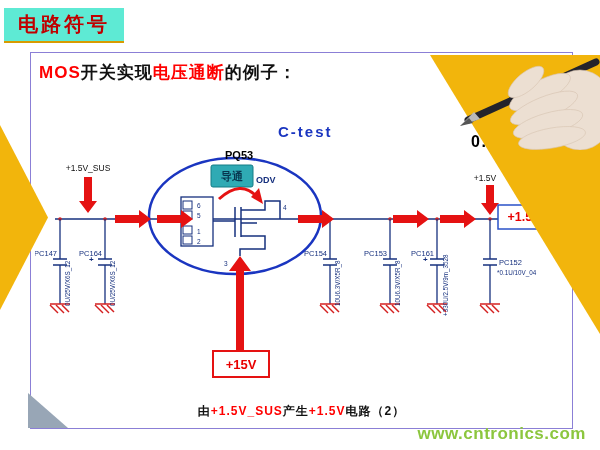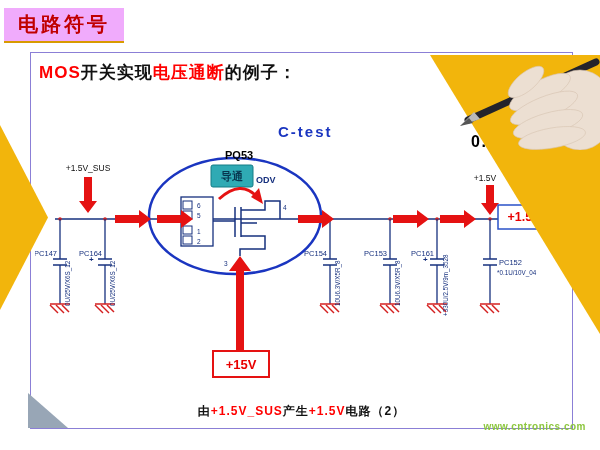--- a/index.html
+++ b/index.html
@@ -8,38 +8,38 @@
 
   
   .deco { position:absolute; }
   .deco-right { left:400px; top:40px; width:200px; height:300px; background:#F2B50C;
                 clip-path:polygon(15% 5%, 100% 5%, 100% 98%); z-index:2; }
   .deco-left  { left:0; top:125px; width:48px; height:185px; background:#F2B50C;
                 clip-path:polygon(0 0, 100% 50%, 0 100%); z-index:2; }
   .deco-bl    { left:28px; top:393px; width:40px; height:35px; background:#98a6b6;
                 clip-path:polygon(0 0, 0 100%, 100% 100%); z-index:2; }
 
-  .banner { position:absolute; left:4px; top:8px; width:120px; height:33px; background:#f0abfc;
+  .banner { position:absolute; left:4px; top:8px; width:120px; height:33px; background:#5eead4;
             z-index:6; display:flex; align-items:center; justify-content:center;
             border-bottom:2px solid #d89b00; }
   .banner span { color:#C00000; font-size:20px; font-weight:bold; letter-spacing:3px; }
 
   .slide { position:absolute; left:30px; top:52px; width:541px; height:375px; background:#fff;
            border:1px solid #8b7fd6; z-index:1; }
   .slide-title { position:absolute; left:8px; top:8px; font-size:17px; font-weight:bold;
                  letter-spacing:1px; color:#111; white-space:nowrap;text-align:right; }
   .red { color:#ff0000; }
 
   .circuit-svg { position:absolute; left:4px; top:56px; }
 
   .caption { position:absolute; bottom:8px; width:100%; text-align:center; font-size:12px;
              font-weight:bold; color:#111; letter-spacing:1px; }
 
-  .watermark { position:absolute; right:14px; bottom:18px; color:#8CC63E; font-weight:bold;
-               font-size:10px; z-index:6; letter-spacing:0.5px; }
+  .watermark { position:absolute; right:14px; bottom:6px; color:#8CC63E; font-weight:bold;
+               font-size:17px; z-index:6; letter-spacing:0.5px; }
 
   .hand { position:absolute; left:420px; top:40px; z-index:4; }
 
   
   .w   { stroke:#16307e; stroke-width:1.3; fill:none; }
   .w2  { stroke:#16307e; stroke-width:1.5; fill:none; }
   .gnd { stroke:#d42020; stroke-width:1.5; }
   .arrow { fill:#e51212; }
   .ell { stroke:#1a35c0; stroke-width:2.5; fill:none; }
   .jd  { fill:#cc2222; }

